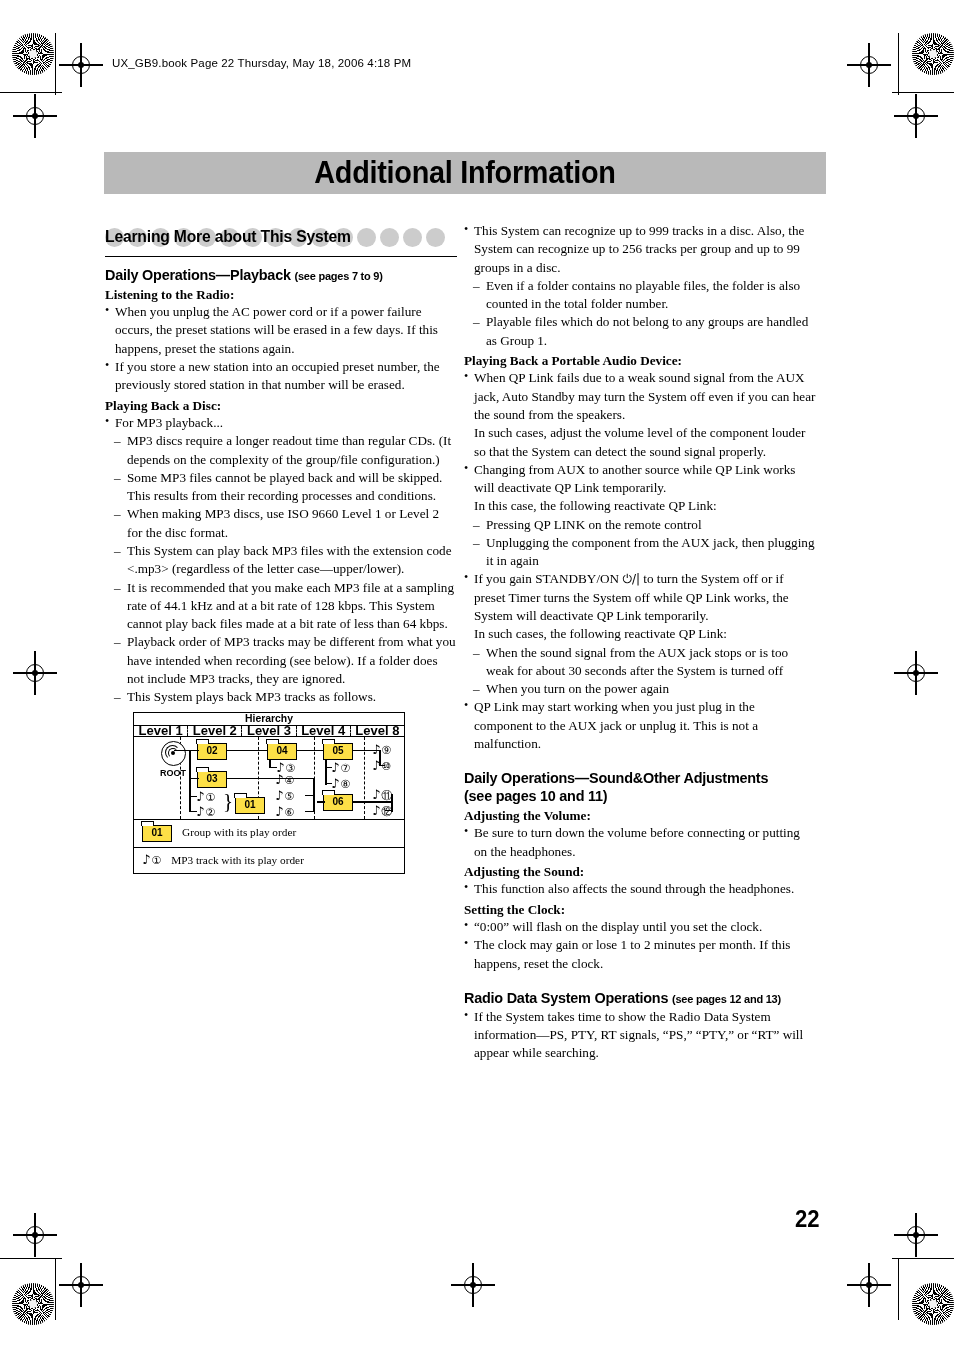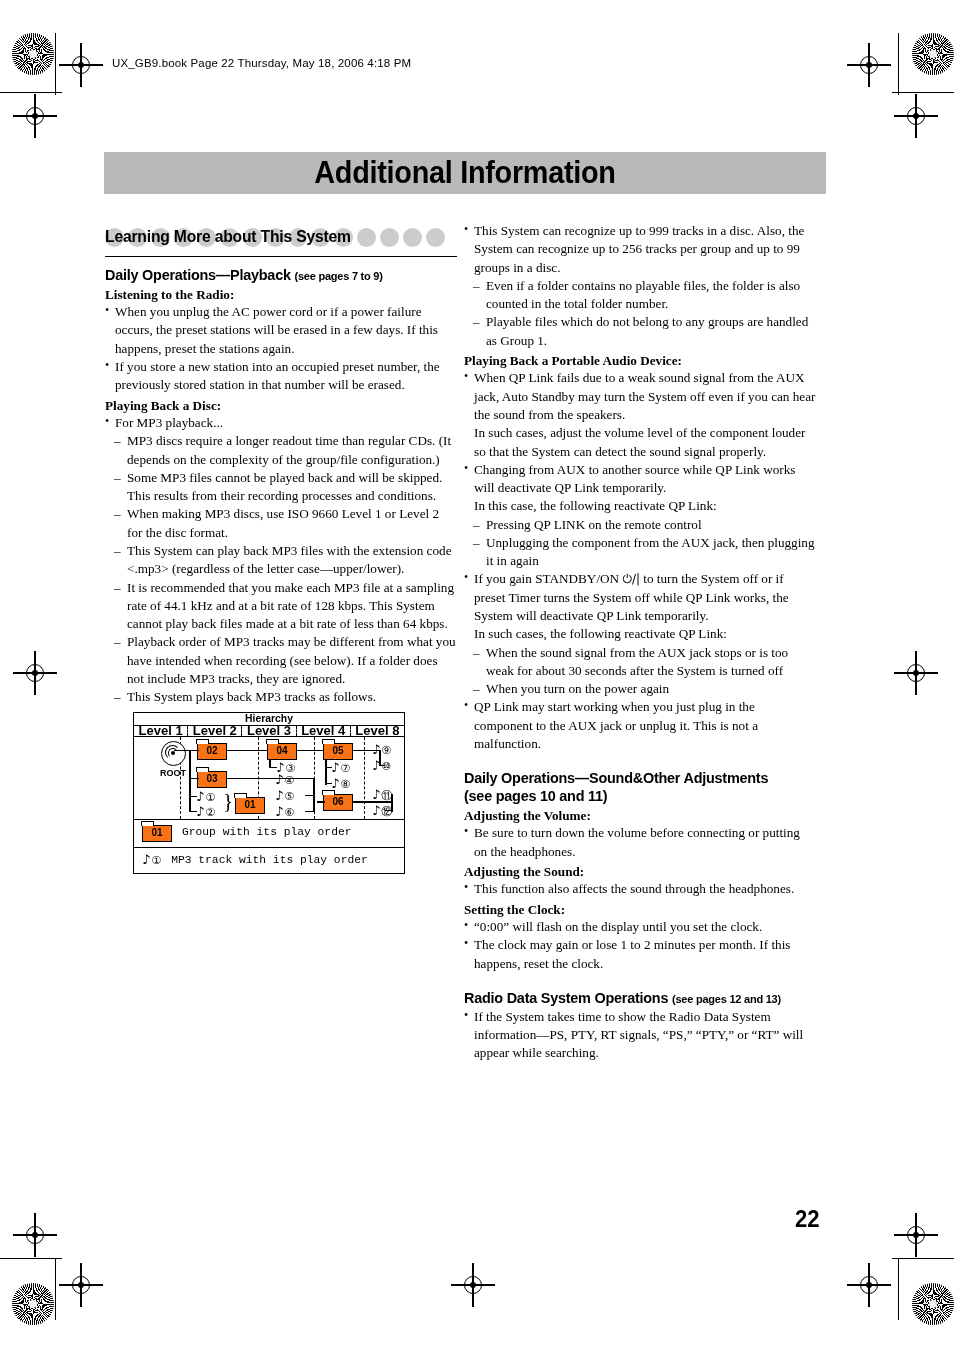--- a/index.html
+++ b/index.html
@@ -76,21 +76,21 @@
        border-bottom:1.3px solid #000;line-height:12px;}
   .fig-levels{display:flex;border-bottom:1.3px solid #000;font-weight:bold;
        font-size:13px;}
   .fig-levels div{flex:1;text-align:center;line-height:10px;
        border-right:1px dashed #000;}
   .fig-levels div:last-child{border-right:none;}
   .tree{position:relative;height:82px;}
   .tree .vdash{position:absolute;top:0;bottom:0;width:0;border-left:1.2px dashed #000;}
   .node{position:absolute;}
   .folder{position:relative;width:30px;height:17px;border:1.8px solid #000;
-     background:#f97316;box-sizing:border-box;display:flex;align-items:center;
+     background:#fde047;box-sizing:border-box;display:flex;align-items:center;
      justify-content:center;font-weight:bold;font-size:10px;}
   .folder::before{content:"";position:absolute;left:-1.8px;top:-5px;width:13px;
      height:5px;border:1.8px solid #000;border-bottom:none;background:#fff;
      box-sizing:border-box;}
   .track{display:flex;align-items:center;gap:1px;font-size:10px;white-space:nowrap;}
   .note{font-family:"DejaVu Sans",sans-serif;font-size:13px;line-height:10px;}
   .circnum{font-family:"DejaVu Sans",sans-serif;font-size:11px;}
   .root{position:absolute;left:22px;top:4px;width:34px;text-align:center;}
   .disc{width:23px;height:23px;border:1.9px solid #000;border-radius:50%;
      margin:0 auto;position:relative;background:#fff;}
@@ -98,21 +98,21 @@
      margin:-2px 0 0 -2px;border-radius:50%;background:#000;}
   .disc i{position:absolute;border:1.4px solid #000;border-radius:50%;
      border-color:#000 transparent transparent #000;}
   .disc i.a1{left:3px;top:3px;width:13px;height:13px;}
   .disc i.a2{left:6px;top:6px;width:8px;height:8px;}
   .root span{font-weight:bold;font-size:9px;display:block;margin-top:1px;}
   .ln{position:absolute;background:#000;}
   .brace{position:absolute;font-size:21px;font-family:"Liberation Serif",serif;}
   .legend-row{display:flex;align-items:center;gap:10px;border-top:1.3px solid #000;
      padding:5px 8px;font-size:11px;}
-  .legend-row .lbl{font-family:Liberation Mono, monospace;font-size:11.3px;}
+  .legend-row .lbl{font-family:Liberation Serif, serif;font-size:11.3px;}
 
   .pageno{position:absolute;left:795px;top:1205px;font-family:"Liberation Sans",sans-serif;
      font-weight:bold;font-size:24px;transform:scaleX(.92);transform-origin:left center;}
 </style>
 </head>
 <body>
 
 <div class="page">
 
   <div class="reg" style="left:12px;top:33px;">

